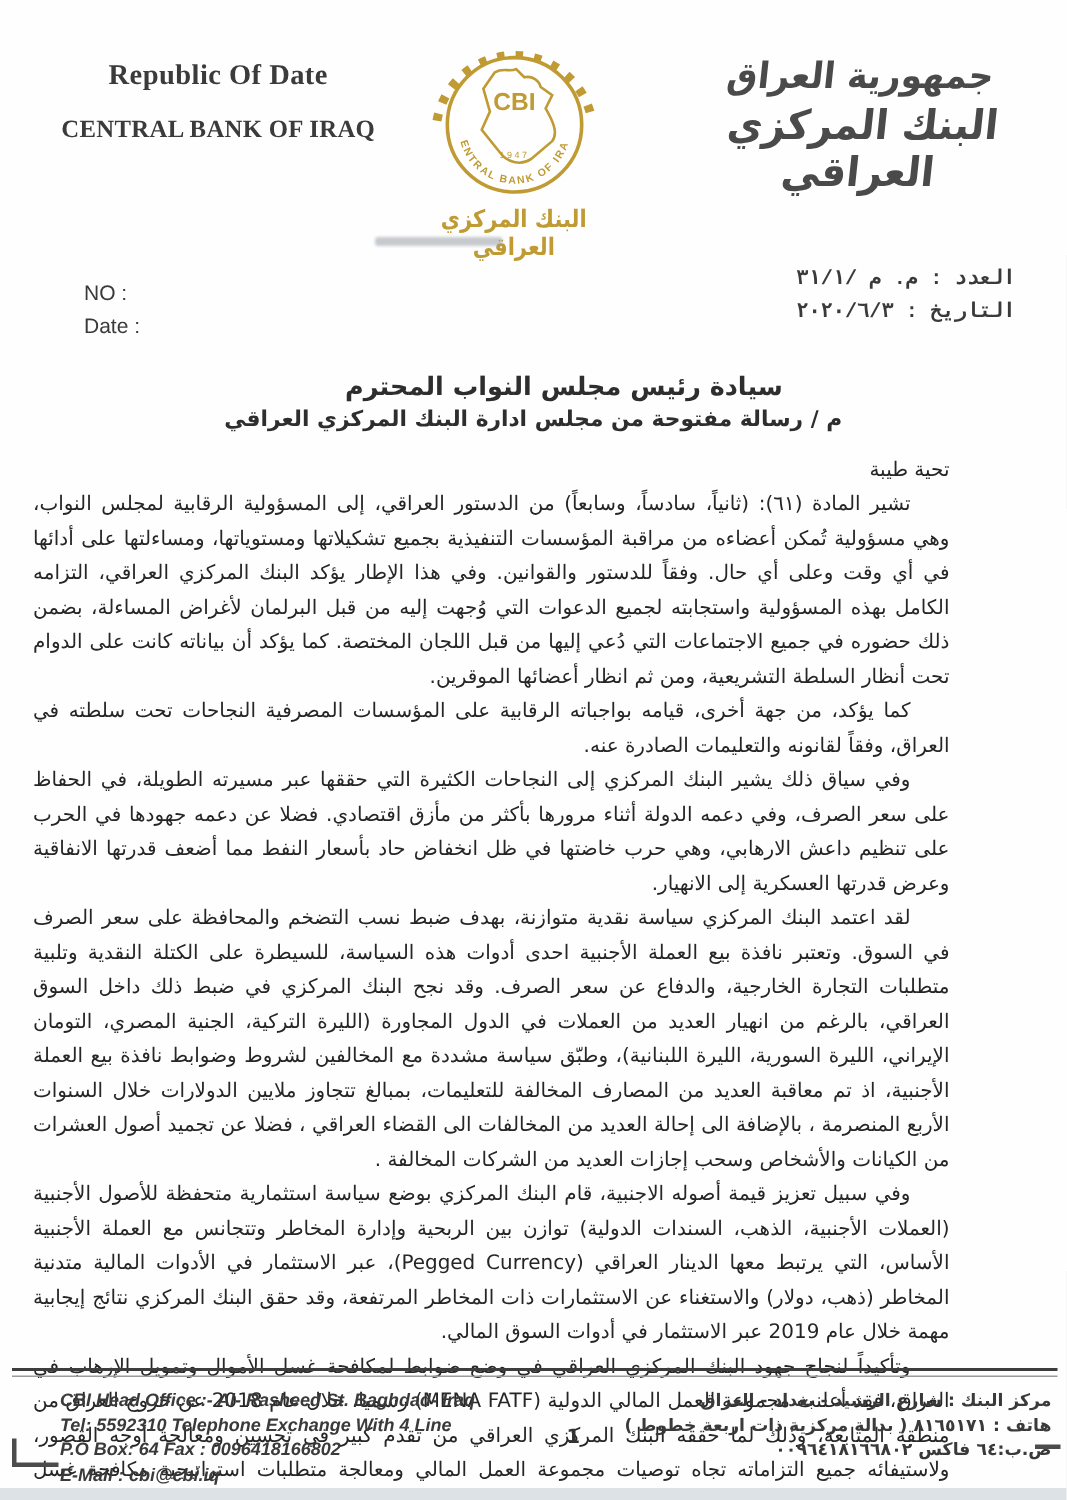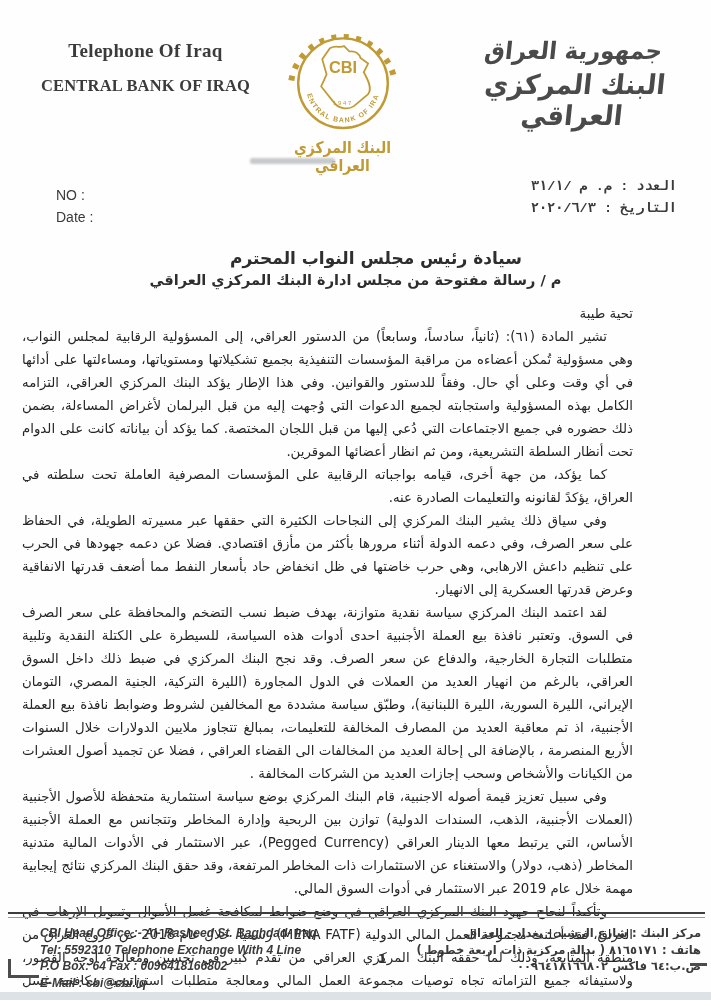--- a/index.html
+++ b/index.html
@@ -89,21 +89,21 @@
   .bottom-strip{position:absolute;left:0;right:0;bottom:0;height:8px;background:#dde2e6;}
   .logo-svg text{font-family:"Liberation Sans",sans-serif;}
 </style>
 </head>
 <body>
 
 <div class="page">
 
   <div class="header">
     <div class="hdr-left">
-      <div class="l1">Telephone Of Iraq</div>
+      <div class="l1">Republic Of Date</div>
       <div class="l2">CENTRAL BANK OF IRAQ</div>
     </div>
 
     <div class="hdr-logo">
       <svg class="logo-svg" width="132" height="118" viewBox="0 0 120 108">
 
         <path d="M 12.7 53.5 A 48 48 0 0 1 107.3 53.5" fill="none" stroke="#c09a33" stroke-width="5.5" stroke-dasharray="4.5 6.8"></path>
 
         <circle cx="60" cy="56" r="41" fill="#fff" stroke="#c09a33" stroke-width="2.2"></circle>
 
@@ -145,21 +145,21 @@
   </div>
 
   <div class="title">
     <div class="t1">سيادة رئيس مجلس النواب المحترم</div>
     <div class="t2">م / رسالة مفتوحة من مجلس ادارة البنك المركزي العراقي</div>
   </div>
 
   <div class="body-text">
     <p class="greet">تحية طيبة</p>
     <p>تشير المادة (٦١): (ثانياً، سادساً، وسابعاً) من الدستور العراقي، إلى المسؤولية الرقابية لمجلس النواب، وهي مسؤولية تُمكن أعضاءه من مراقبة المؤسسات التنفيذية بجميع تشكيلاتها ومستوياتها، ومساءلتها على أدائها في أي وقت وعلى أي حال. وفقاً للدستور والقوانين. وفي هذا الإطار يؤكد البنك المركزي العراقي، التزامه الكامل بهذه المسؤولية واستجابته لجميع الدعوات التي وُجهت إليه من قبل البرلمان لأغراض المساءلة، بضمن ذلك حضوره في جميع الاجتماعات التي دُعي إليها من قبل اللجان المختصة. كما يؤكد أن بياناته كانت على الدوام تحت أنظار السلطة التشريعية، ومن ثم انظار أعضائها الموقرين.</p>
-    <p>كما يؤكد، من جهة أخرى، قيامه بواجباته الرقابية على المؤسسات المصرفية العاملة تحت سلطته في العراق، يؤكدً لقانونه والتعليمات الصادرة عنه.</p>
+    <p>كما يؤكد، من جهة أخرى، قيامه بواجباته الرقابية على المؤسسات المصرفية النجاحات تحت سلطته في العراق، وفقاً لقانونه والتعليمات الصادرة عنه.</p>
     <p>وفي سياق ذلك يشير البنك المركزي إلى النجاحات الكثيرة التي حققها عبر مسيرته الطويلة، في الحفاظ على سعر الصرف، وفي دعمه الدولة أثناء مرورها بأكثر من مأزق اقتصادي. فضلا عن دعمه جهودها في الحرب على تنظيم داعش الارهابي، وهي حرب خاضتها في ظل انخفاض حاد بأسعار النفط مما أضعف قدرتها الانفاقية وعرض قدرتها العسكرية إلى الانهيار.</p>
     <p>لقد اعتمد البنك المركزي سياسة نقدية متوازنة، بهدف ضبط نسب التضخم والمحافظة على سعر الصرف في السوق. وتعتبر نافذة بيع العملة الأجنبية احدى أدوات هذه السياسة، للسيطرة على الكتلة النقدية وتلبية متطلبات التجارة الخارجية، والدفاع عن سعر الصرف. وقد نجح البنك المركزي في ضبط ذلك داخل السوق العراقي، بالرغم من انهيار العديد من العملات في الدول المجاورة (الليرة التركية، الجنية المصري، التومان الإيراني، الليرة السورية، الليرة اللبنانية)، وطبّق سياسة مشددة مع المخالفين لشروط وضوابط نافذة بيع العملة الأجنبية، اذ تم معاقبة العديد من المصارف المخالفة للتعليمات، بمبالغ تتجاوز ملايين الدولارات خلال السنوات الأربع المنصرمة ، بالإضافة الى إحالة العديد من المخالفات الى القضاء العراقي ، فضلا عن تجميد أصول العشرات من الكيانات والأشخاص وسحب إجازات العديد من الشركات المخالفة .</p>
     <p>وفي سبيل تعزيز قيمة أصوله الاجنبية، قام البنك المركزي بوضع سياسة استثمارية متحفظة للأصول الأجنبية (العملات الأجنبية، الذهب، السندات الدولية) توازن بين الربحية وإدارة المخاطر وتتجانس مع العملة الأجنبية الأساس، التي يرتبط معها الدينار العراقي (Pegged Currency)، عبر الاستثمار في الأدوات المالية متدنية المخاطر (ذهب، دولار) والاستغناء عن الاستثمارات ذات المخاطر المرتفعة، وقد حقق البنك المركزي نتائج إيجابية مهمة خلال عام 2019 عبر الاستثمار في أدوات السوق المالي.</p>
     <p>وتأكيداً لنجاح جهود البنك المركزي العراقي في وضع ضوابط لمكافحة غسل الأموال وتمويل الإرهاب في العراق، فقد أعلنت مجموعة العمل المالي الدولية (MENA FATF) رسميا، خلال عام 2018 عن خروج العراق من منطقة المتابعة، وذلك لما حققه البنك المركزي العراقي من تقدم كبير في تحسين ومعالجة أوجه القصور، ولاستيفائه جميع التزاماته تجاه توصيات مجموعة العمل المالي ومعالجة متطلبات استراتيجية مكافحة غسل الأموال وتمويل الإرهاب، التي أعدّها البنك المركزي العراقي. فضلاً عن تشريع قانون مكافحة غسل الأموال رقم 39 لسنة 2015، وإصدار التعليمات والضوابط وتأسيس مجلس مكافحة غسل الأموال وتمويل الإرهاب. مشيرين الى ان البنك المركزي العراقي قد اختير في عام 2018 من أفضل البنوك المركزية في المنطقة العربية ونالت ادارته العليا تقدير (جيد جداً) من مؤسسات التصنيف المعنية عام 2019.</p>
   </div>
 
   <div class="footer-rule"></div>
   <div class="footer">
     <div class="ftr-en">
       <div>CBI Head Office :- Al- Rasheed St. Baghdad- Iraq</div>

